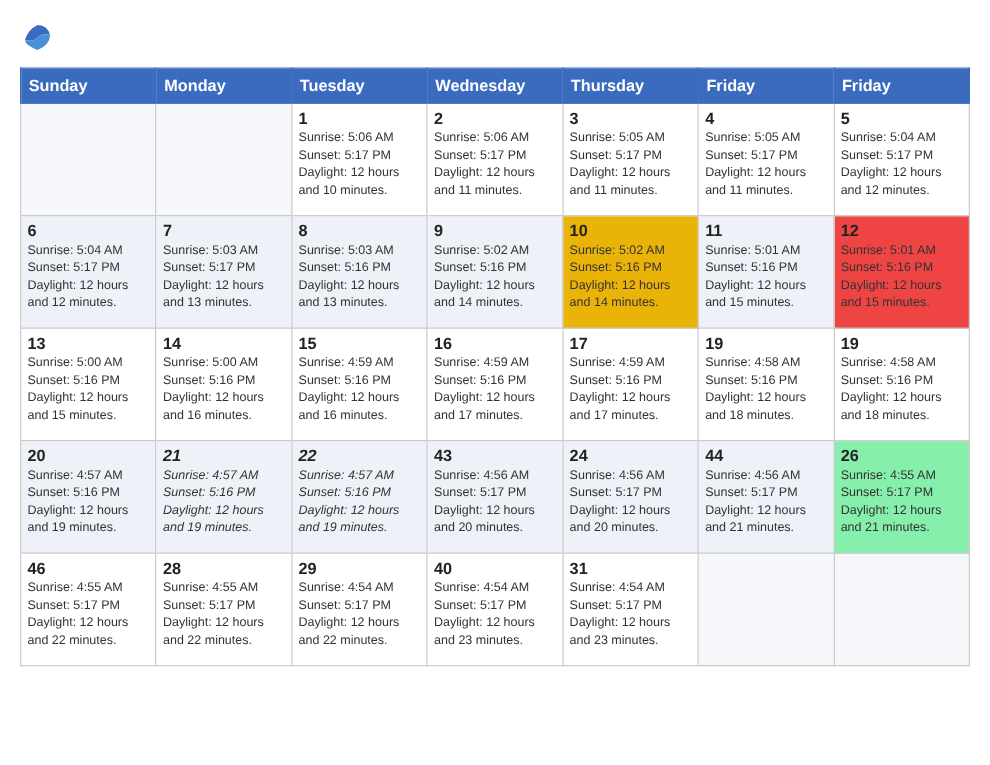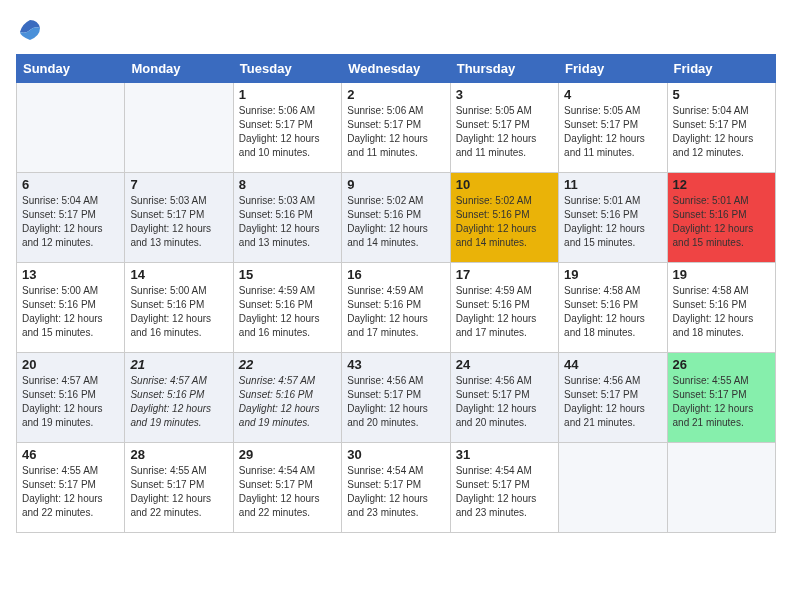--- a/index.html
+++ b/index.html
@@ -343,21 +343,21 @@
 and 22 minutes.</div>
         </td>
         <td>
           <span class="day-number">29</span>
           <div class="day-info" style="white-space: pre-line;">Sunrise: 4:54 AM
 Sunset: 5:17 PM
 Daylight: 12 hours
 and 22 minutes.</div>
         </td>
         <td>
-          <span class="day-number">30</span>
+          <span class="day-number">40</span>
           <div class="day-info" style="white-space: pre-line;">Sunrise: 4:54 AM
 Sunset: 5:17 PM
 Daylight: 12 hours
 and 23 minutes.</div>
         </td>
         <td>
           <span class="day-number">31</span>
           <div class="day-info" style="white-space: pre-line;">Sunrise: 4:54 AM
 Sunset: 5:17 PM
 Daylight: 12 hours

